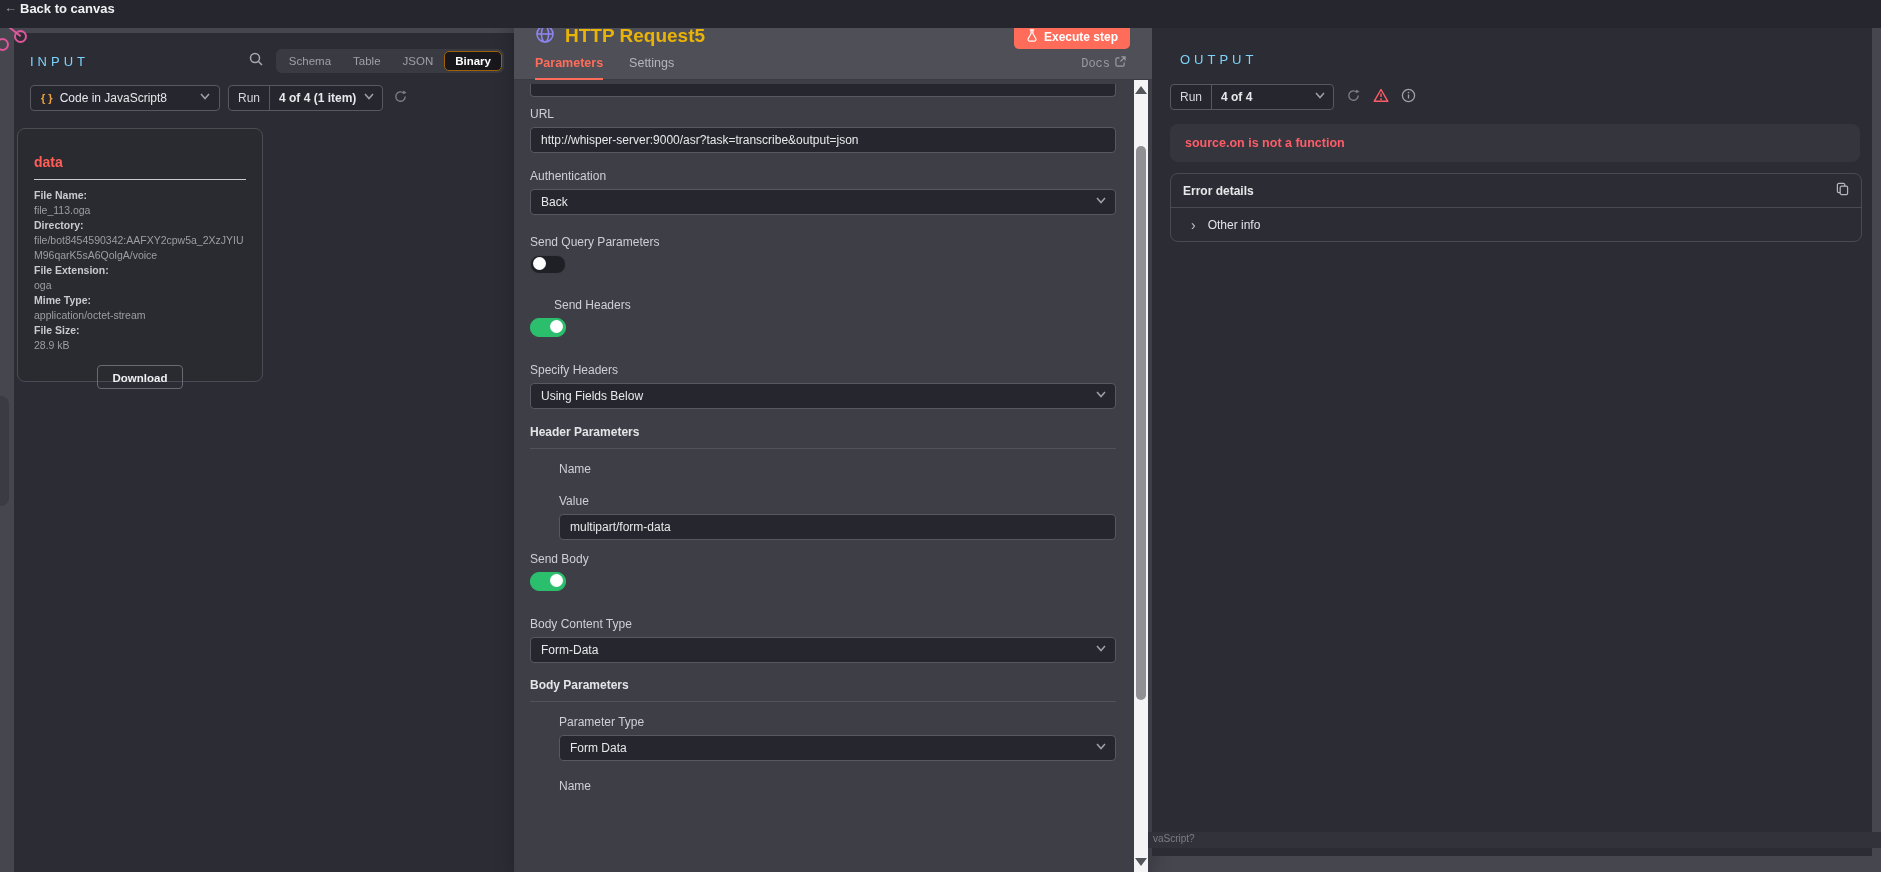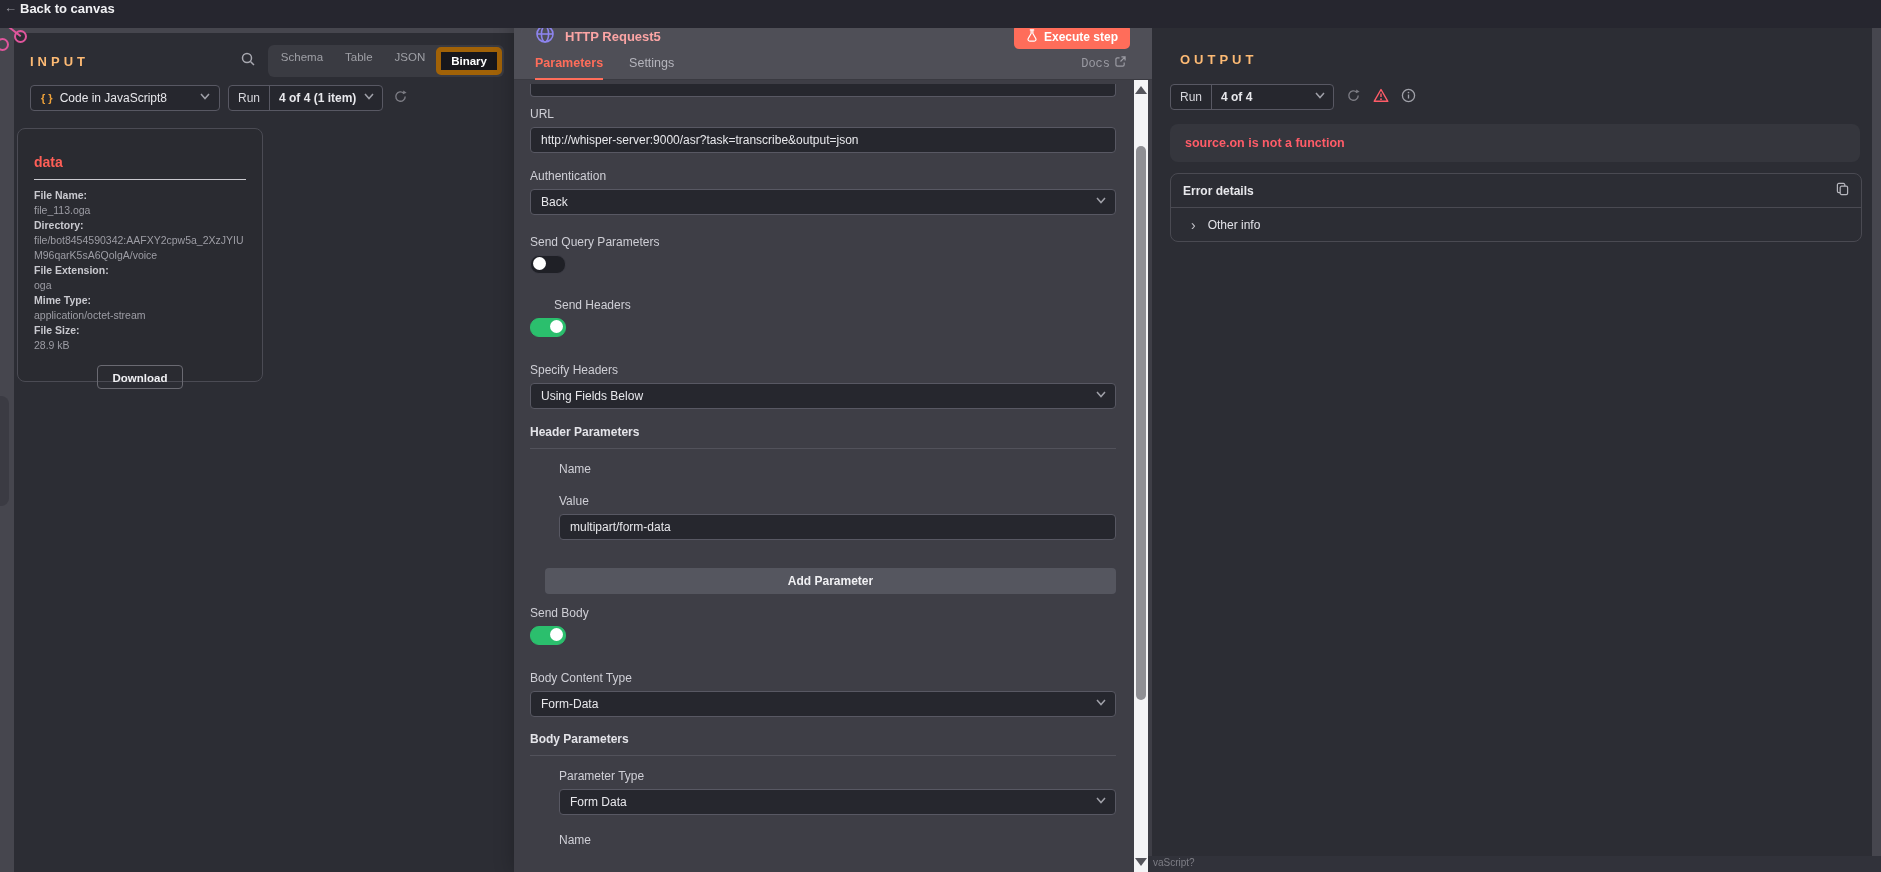--- a/index.html
+++ b/index.html
@@ -23,26 +23,26 @@
   .select{position:relative;cursor:pointer;}
   .select .chev{position:absolute;right:9px;top:7px;}
   .chev svg{display:block;}
   .toggle{width:34px;height:17px;border-radius:9px;background:#1f2026;border:1px solid #3c3c45;position:relative;cursor:pointer;margin-top:4px;}
   .toggle .knob{position:absolute;top:1px;left:2px;width:13px;height:13px;border-radius:50%;background:#fff;}
   .toggle.on{background:#2bbf6d;border-color:#2bbf6d;}
   .toggle.on .knob{left:auto;right:2px;}
   .ico{display:inline-block;vertical-align:middle;}
   
   .input-panel{position:absolute;left:14px;top:33px;width:500px;height:839px;background:#2c2d34;border-radius:8px 0 0 0;}
-  .panel-title{font-size:13px;font-weight:bold;letter-spacing:4px;color:#fdba74;}
+  .panel-title{font-size:13px;font-weight:normal;letter-spacing:4px;color:#7dd3fc;}
   .input-head{position:absolute;left:16px;top:14px;right:10px;height:28px;display:flex;align-items:center;}
   .search-btn{margin-left:auto;margin-right:12px;cursor:pointer;}
   .tabset{display:flex;background:#3a3b42;border-radius:6px;padding:2px;}
   .tabset .t{font-size:11.5px;color:#9fa0a6;padding:4px 11px;border-radius:5px;cursor:pointer;}
-  .tabset .t.active{background:#17171c;border:5px solid #a16207;color:#fff;font-weight:bold;padding:3px 10px;}
+  .tabset .t.active{background:#17171c;border:1px solid #a16207;color:#fff;font-weight:bold;padding:3px 10px;}
   .input-row2{position:absolute;left:16px;top:52px;display:flex;align-items:center;}
   .src-select{width:168px;display:flex;align-items:center;}
   .src-select .braces{color:#f0a33a;font-weight:bold;font-size:11px;margin-right:7px;}
   .src-select .txt{flex:1;overflow:hidden;white-space:nowrap;}
   .combo{display:flex;margin-left:8px;border:1px solid #585863;border-radius:4px;background:#26272e;height:24px;}
   .combo .cell{font-size:12px;line-height:24px;padding:0 9px;color:#d6d6dc;}
   .combo .divider{width:1px;background:#585863;}
   .combo .val{position:relative;padding-right:26px;color:#e8e8ec;font-weight:bold;}
   .combo .val .chev{position:absolute;right:8px;top:7px;}
   .refresh{margin-left:10px;cursor:pointer;}
@@ -55,21 +55,21 @@
   .bin-fields .bv{color:#9d9da5;word-break:break-all;}
   .dl-btn{display:block;margin:12px auto 0;width:86px;height:24px;line-height:22px;text-align:center;
           border:1px solid #6a6a72;border-radius:4px;font-size:11.5px;font-weight:bold;color:#f0f0f3;
           background:transparent;cursor:pointer;box-sizing:border-box;}
   
   .node-panel{position:absolute;left:514px;top:14px;width:638px;height:858px;background:#3e3e46;
               border-radius:8px 8px 0 0;box-shadow:0 0 20px rgba(0,0,0,.25);}
   .node-head{position:absolute;left:0;top:0;width:100%;height:66px;background:#4f4f57;border-radius:8px 8px 0 0;
              border-bottom:1px solid #3a3a41;box-sizing:border-box;}
   .node-title-row{position:absolute;left:21px;top:10px;display:flex;align-items:center;}
-  .node-title{font-size:13px;font-weight:bold;color:#fca5a5;margin-left:10px;}
+  .node-title{font-size:19px;font-weight:bold;color:#eab308;margin-left:10px;}
   .exec-btn{position:absolute;right:22px;top:10px;height:25px;background:#ff6d5a;border:none;border-radius:5px;
             color:#fff;font-weight:bold;font-size:12px;padding:0 12px;cursor:pointer;display:flex;align-items:center;gap:6px;}
   .node-tabs{position:absolute;left:21px;top:42px;display:flex;gap:26px;font-size:12.5px;}
   .node-tabs .nt{color:#b4b4bc;padding-bottom:8px;cursor:pointer;}
   .node-tabs .nt.active{color:#ff6d5a;font-weight:bold;border-bottom:2px solid #ff6d5a;}
   .docs-link{position:absolute;right:26px;top:42px;font-size:12px;color:#9b9ba3;cursor:pointer;display:flex;align-items:center;gap:5px;font-family:Liberation Mono, monospace;}
   .node-body{position:absolute;left:16px;top:66px;width:586px;height:792px;overflow:hidden;}
   .cut-field{height:12px;background:#26272e;border:1px solid #585863;border-top:none;border-radius:0 0 4px 4px;margin-top:4px;}
   .indent{margin-left:29px;}
   .add-param{display:block;width:571px;margin:28px 0 4px 15px;height:26px;background:#55565f;border:none;border-radius:4px;
@@ -89,21 +89,21 @@
              display:flex;align-items:center;box-sizing:border-box;padding-left:15px;}
   .error-text{color:#ff5c68;font-size:12.5px;font-weight:bold;}
   .details-box{position:absolute;left:18px;top:159px;width:692px;border:1px solid #4a4a52;border-radius:8px;box-sizing:border-box;}
   .details-head{height:33px;display:flex;align-items:center;padding:0 12px;border-bottom:1px solid #4a4a52;}
   .details-head .dt{font-size:12px;font-weight:bold;color:#e8e8ec;}
   .copy-btn{margin-left:auto;cursor:pointer;}
   .other-row{height:33px;display:flex;align-items:center;padding:0 12px;cursor:pointer;}
   .other-chev{color:#c5c5cb;font-size:14px;margin:0 12px 0 8px;}
   .other-lbl{font-size:12px;color:#e2e2e8;}
   
-  .bottom-strip{position:absolute;left:1147px;top:856px;width:734px;height:16px;background:#31323a;}
+  .bottom-strip{position:absolute;left:1147px;top:832px;width:734px;height:16px;background:#31323a;}
   .footer-partial{position:absolute;left:6px;top:1px;font-size:10px;color:#7d7d85;}
 </style>
 </head>
 <body>
 
 <div id="stage">
 
   <div class="node-frag" style="left:0;top:4px;width:40px;height:50px;">
     <span class="lnk" style="left:4px;top:18px;width:22px;transform:rotate(38deg);"></span>
     <span class="dot" style="left:-5px;top:8px;"></span>
@@ -253,21 +253,20 @@
             </svg>
           </span>
       </div>
 
       <div class="sect" style="margin-top:16px;">Header Parameters</div>
       <div class="indent">
         <div class="lbl" style="margin-top:13px;">Name</div>
         <div class="lbl" style="margin-top:18px;">Value</div>
         <div class="field">multipart/form-data</div>
       </div>
-      <button class="add-param">Add Parameter</button>
 
       <div class="lbl" style="margin-top:12px;">Send Body</div>
       <div class="toggle on">
           <span class="knob"></span>
         </div>
 
       <div class="lbl" style="margin-top:26px;">Body Content Type</div>
       <div class="select">
         <span>Form-Data</span>
         <span class="chev">

